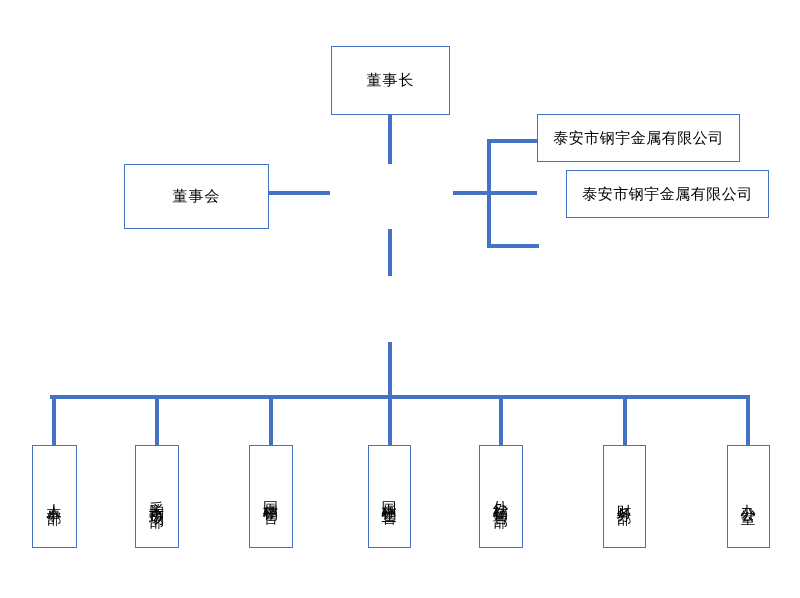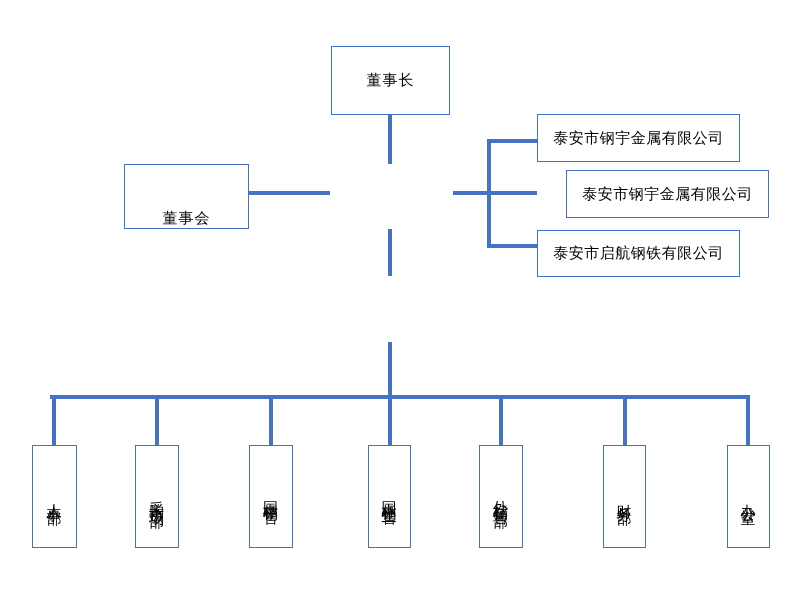--- a/index.html
+++ b/index.html
@@ -34,21 +34,21 @@
     writing-mode:vertical-rl;
     text-orientation:upright;
     letter-spacing:3px;
     line-height:1;
   }
   
   .line{position:absolute;background:var(--line);}
 
   
   #n-chairman{left:331px;top:46px;width:119px;height:69px;}
-  #n-board{left:124px;top:164px;width:125px;height:65px;align-items:flex-end;}
+  #n-board{left:124px;top:164px;width:145px;height:65px;}
   #n-hq{left:330px;top:164px;width:123px;height:65px;}
   #n-gm{left:330px;top:276px;width:122px;height:66px;}
   #n-sub0{left:537px;top:114px;width:203px;height:48px;}
   #n-sub1{left:537px;top:170px;width:203px;height:48px;margin-left:29px;}
   #n-sub2{left:537px;top:230px;width:203px;height:47px;}
 
   #n-dep0{left:32px;top:445px;width:45px;height:103px;}
   #n-dep1{left:135px;top:445px;width:44px;height:103px;}
   #n-dep2{left:249px;top:445px;width:44px;height:103px;}
   #n-dep3{left:368px;top:445px;width:43px;height:103px;}
@@ -102,23 +102,20 @@
   <div class="box" id="n-board">
     <span>董事会</span>
   </div>
 
   <div class="box company" id="n-sub0">
     <span>泰安市钢宇金属有限公司</span>
   </div>
   <div class="box company" id="n-sub1">
     <span>泰安市钢宇金属有限公司</span>
   </div>
-  <div class="box company" id="n-sub2">
-    <span>泰安市启航钢铁有限公司</span>
-  </div>
 
   <div class="box vert" id="n-dep0">
     <span>人事部</span>
   </div>
   <div class="box vert" id="n-dep1">
     <span>采购市场部</span>
   </div>
   <div class="box vert" id="n-dep2">
     <span>国标销售一</span>
   </div>

